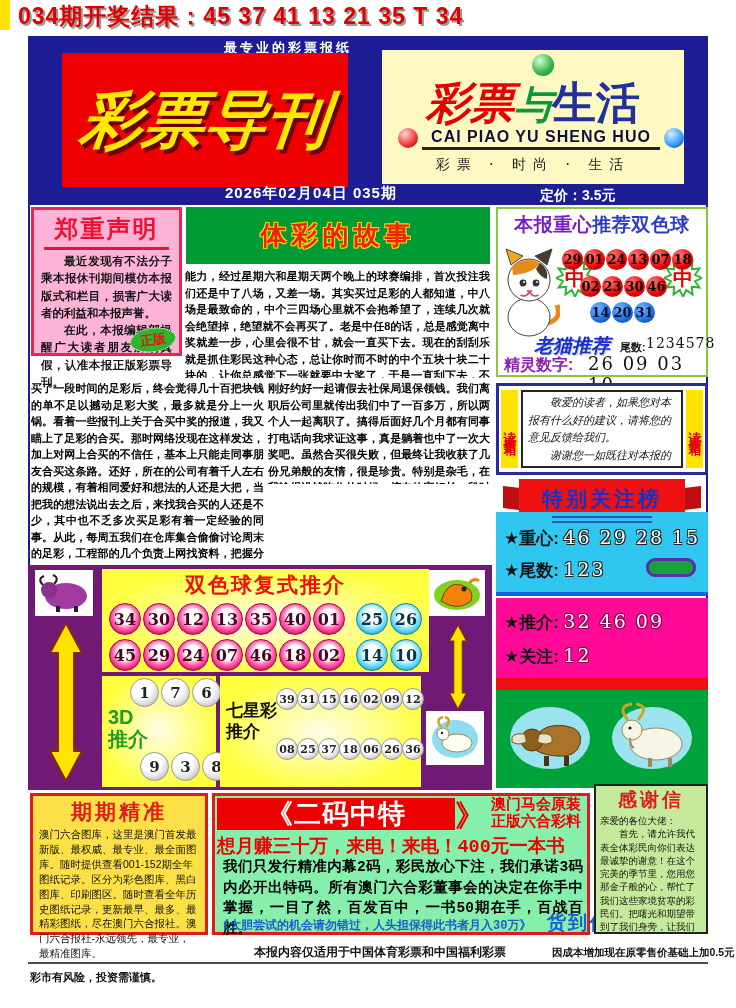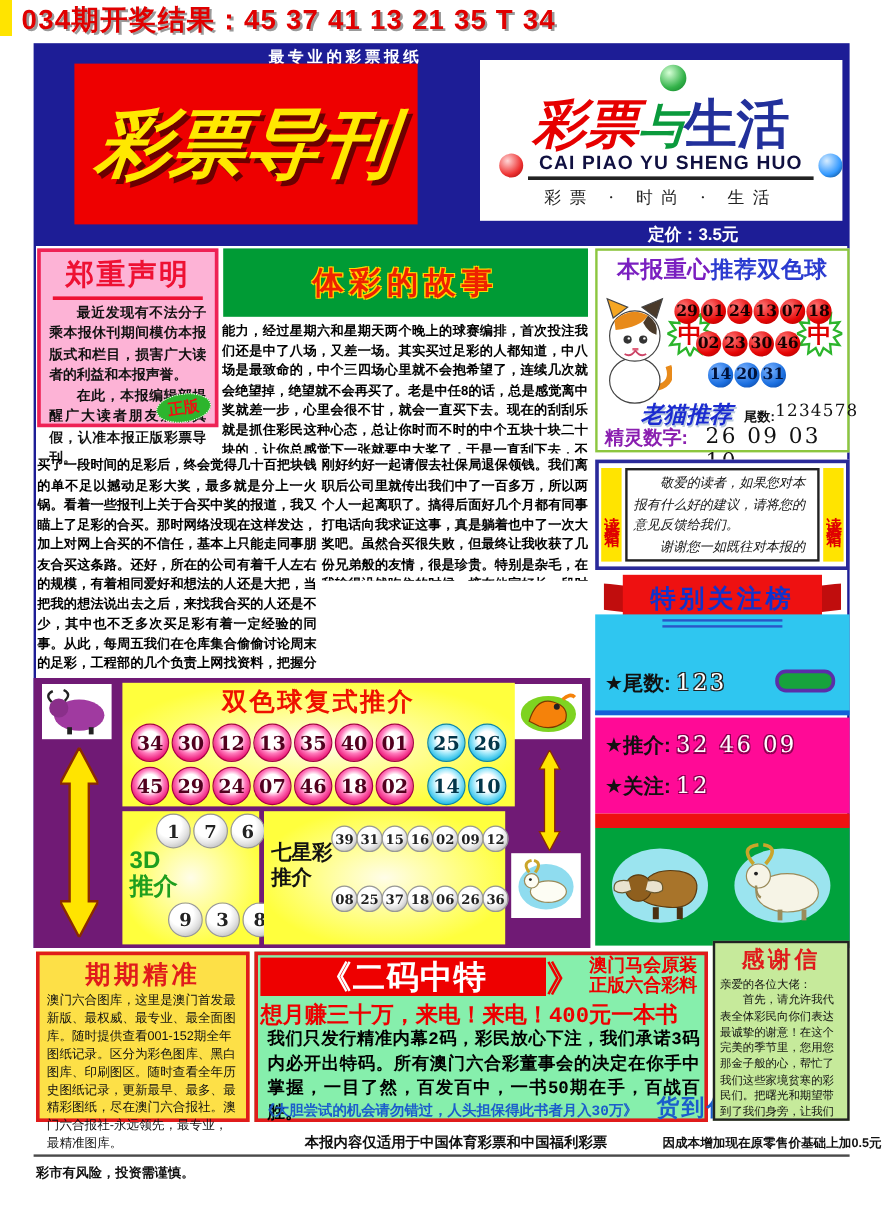--- a/index.html
+++ b/index.html
@@ -13,21 +13,21 @@
               color:#e00000;text-shadow:2px 2px 0 #9a9a9a;letter-spacing:1px;white-space:nowrap;}
 
   
   .header{left:28px;top:36px;width:680px;height:169px;background:#1d1d96;}
   .tagline{left:110px;top:3px;width:300px;text-align:center;color:#fff;font-weight:bold;
            font-size:13px;letter-spacing:3px;}
   .masthead{left:34px;top:17px;width:286px;height:134px;background:#ee0000;
             display:flex;align-items:center;justify-content:center;}
   .masthead-text{font-weight:bold;font-style:italic;font-size:62px;color:#ffe800;
                  text-shadow:4px 4px 0 #6b0000;transform:skewX(-6deg);white-space:nowrap;}
-  .logo-box{left:372px;top:14px;width:302px;height:134px;background:#ffffff;}
+  .logo-box{left:354px;top:14px;width:302px;height:134px;background:#fef9c3;}
   .logo-row{left:0;top:24px;width:100%;text-align:center;font-weight:bold;font-size:44px;white-space:nowrap;}
   .logo-p1{color:#e60000;font-style:italic;}
   .logo-p2{color:#0a9a3c;font-style:italic;font-size:38px;}
   .logo-p3{color:#22309b;}
   .ball-green-s{left:150px;top:4px;width:22px;height:22px;border-radius:50%;
                 background:radial-gradient(circle at 35% 30%,#d6ffd6,#34b34a 60%,#0d7a24);}
   .ball-red-s{left:16px;top:78px;width:20px;height:20px;border-radius:50%;
               background:radial-gradient(circle at 35% 30%,#ffd6d6,#e33 60%,#900);}
   .ball-blue-s{left:282px;top:78px;width:20px;height:20px;border-radius:50%;
                background:radial-gradient(circle at 35% 30%,#d6ecff,#39f 60%,#036);}
@@ -211,20 +211,21 @@
     <div class="abs logo-box">
       <div class="abs ball-green-s"></div>
       <div class="abs logo-row">
         <span class="logo-p1">彩票</span><span class="logo-p2">与</span><span class="logo-p3">生活</span>
       </div>
       <div class="abs ball-red-s"></div>
       <div class="abs ball-blue-s"></div>
       <div class="abs slogan">彩票 · 时尚 · 生活</div>
       <div class="abs pinyin">CAI PIAO YU SHENG HUO</div>
     </div>
+    <div class="abs date-issue">2026年02月04日  035期</div>
     <div class="abs price">定价：3.5元</div>
   </div>
 
   <div class="abs main-frame"></div>
 
   <div class="abs statement-box">
     <p class="statement-title">郑重声明</p>
     <div class="statement-divider"></div>
     <p class="statement-body">最近发现有不法分子乘本报休刊期间模仿本报版式和栏目，损害广大读者的利益和本报声誉。</p>
     <p class="statement-body">在此，本报编辑部提醒广大读者朋友辨别真假，认准本报正版彩票导刊。</p>
@@ -416,20 +417,24 @@
     <div class="abs ribbon-tail ribbon-tail-l"></div>
     <div class="abs ribbon-tail ribbon-tail-r"></div>
     <div class="abs ribbon-center">特别关注榜</div>
   </div>
 
   <div class="abs cyan-box">
     <div class="abs deco-lines">
         <div></div>
         <div></div>
       </div>
+    <div class="stat-line cy1">
+      <span class="stat-label">★重心:</span>
+      <span class="stat-value">46 29 28 15</span>
+    </div>
     <div class="stat-line cy2">
       <span class="stat-label">★尾数:</span>
       <span class="stat-value">123</span>
     </div>
     <div class="abs pill"></div>
   </div>
 
   <div class="abs pinkstat-box">
     <div class="stat-line pk1">
       <span class="stat-label">★推介:</span>

